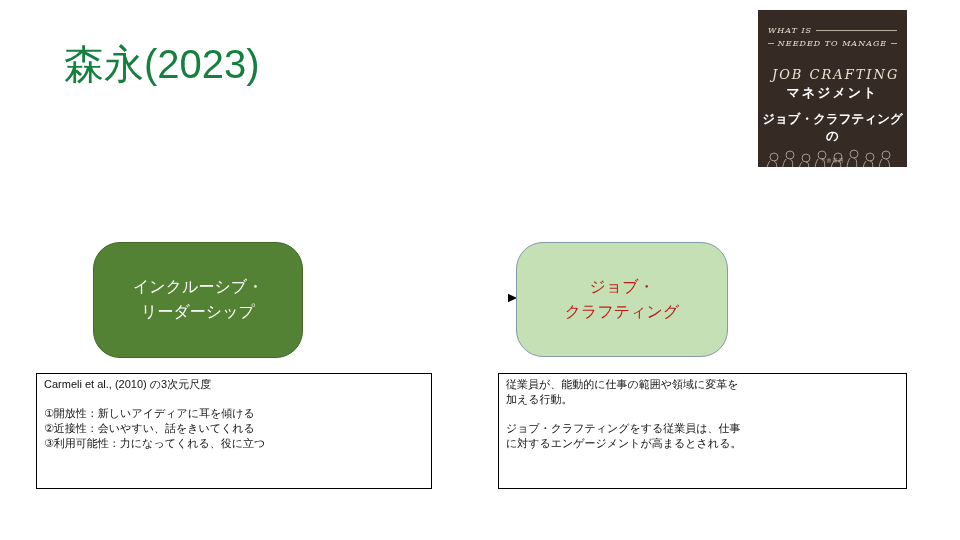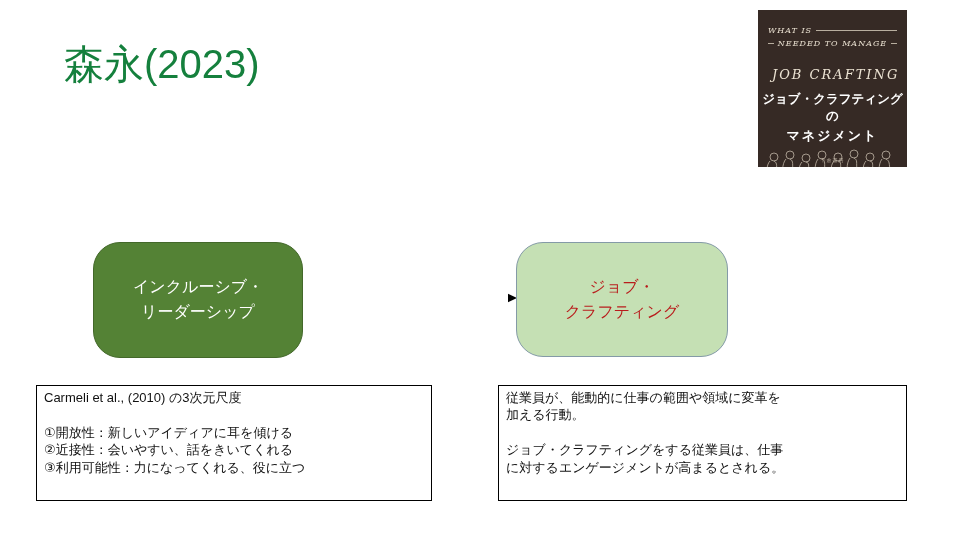--- a/index.html
+++ b/index.html
@@ -49,23 +49,22 @@
   }
   #right-box{
     left:516px;top:242px;width:212px;height:115px;background:#c5e0b4;
     border:1.5px solid #849aa7;color:#b91c1c;font-size:16px;line-height:1.55;
   }
   #connector{position:absolute;left:303px;top:292px;}
 
   
   .note{
     position:absolute;background:#ffffff;border:1px solid #000;
-    box-sizing:border-box;font-size:13px;line-height:1.34;padding:3px 7px;
+    box-sizing:border-box;font-size:11px;line-height:1.34;padding:3px 7px;
     color:#111;
-    margin-top:12px;
   }
   #left-note{left:36px;top:373px;width:396px;height:116px;}
   #right-note{left:498px;top:373px;width:409px;height:116px;}
 </style>
 </head>
 <body>
 
 <div id="slide">
 
   <div id="title">森永(2023)</div>
@@ -78,22 +77,22 @@
     <div class="cover-row" id="cover-row2">
       <span class="cover-rule" style="max-width:8px;"></span>
       <span class="cover-en en-sm">NEEDED TO MANAGE</span>
       <span class="cover-rule"></span>
     </div>
     <div class="cover-row" id="cover-row3">
       <span class="cover-rule" style="max-width:10px;"></span>
       <span class="cover-en en-lg">JOB CRAFTING</span>
       <span class="cover-rule" style="max-width:10px;"></span>
     </div>
+    <div class="cover-jp" id="cover-jp2">マネジメント</div>
     <div class="cover-jp" id="cover-jp1">ジョブ・クラフティングの</div>
-    <div class="cover-jp" id="cover-jp2">マネジメント</div>
 
     <svg id="cover-art" width="137" height="36" viewBox="0 0 137 36" fill="none">
       <g stroke="#cfc5b5" stroke-width="0.8" fill="none" opacity="0.9">
         <circle cx="10" cy="8" r="4"></circle>
           <path d="M6 12 C2 16,2 26,6 30 C10 34,14 30,13 24 C12 18,14 14,10 12"></path>
         <circle cx="26" cy="6" r="4"></circle>
           <path d="M22 10 C18 14,17 27,22 31 C27 35,31 29,29 22 C28 16,30 12,26 10"></path>
         <circle cx="42" cy="9" r="4"></circle>
           <path d="M38 13 C34 17,34 27,39 31 C44 35,47 28,45 22 C44 17,46 14,42 13"></path>
         <circle cx="58" cy="6" r="4"></circle>

